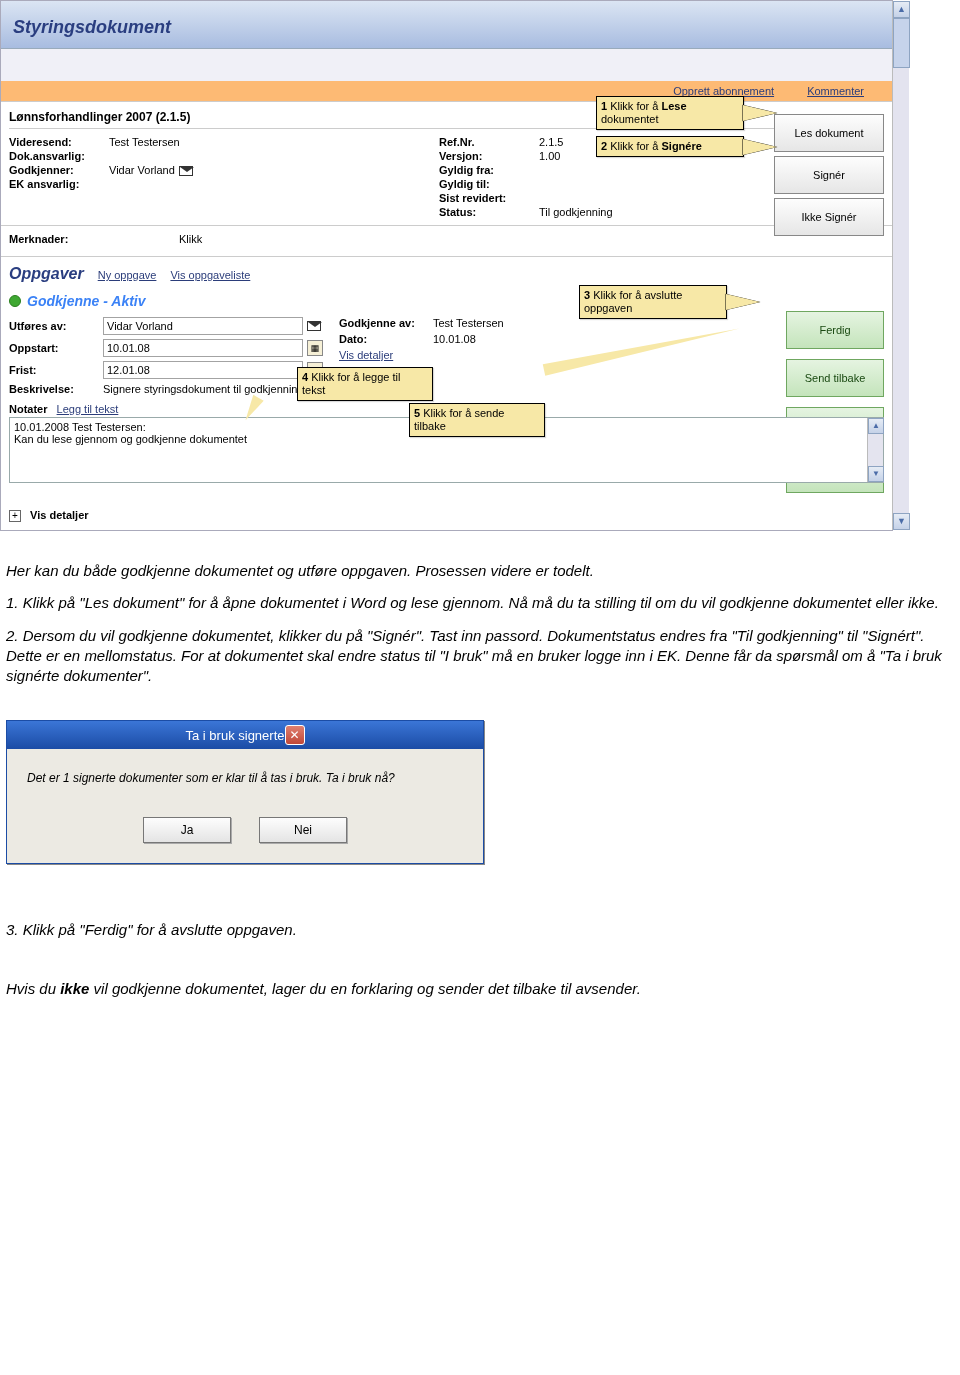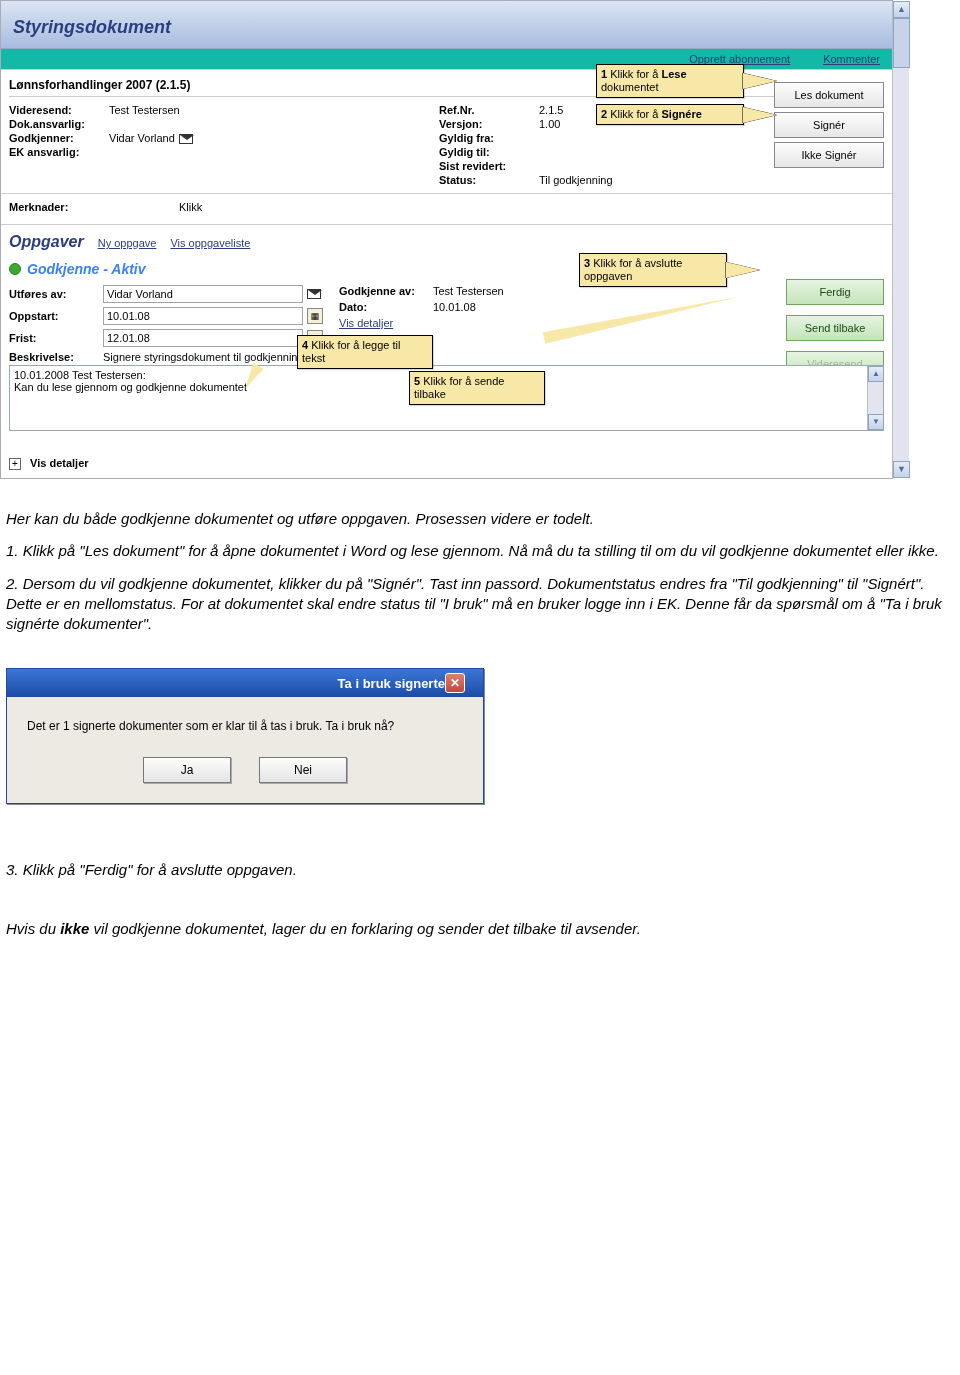--- a/index.html
+++ b/index.html
@@ -36,45 +36,46 @@
   }
 
   .header-grad {
     background: linear-gradient(#dbe5f3, #a8bce0);
     padding: 16px 12px 10px;
     border-bottom: 1px solid #9ab;
   }
   .app-title { color: #2a3e80; font-size: 18px; font-weight: bold; font-style: italic; }
 
   .linkbar {
-    background: #14b8a6;
-    padding: 4px 12px;
+    background: #fdba74;
+    padding: 4px 28px;
     font-size: 11px;
     text-align: right;
     border-bottom: 1px solid #ccc;
+    margin-top: 32px;
   }
   .linkbar a { color: #2b3d7a; text-decoration: underline; margin-left: 30px; }
 
   .doc-area { position: relative; background: #fff; padding: 4px 8px 6px; border-bottom: 1px solid #ccc; }
   .doc-title-row { display: flex; align-items: center; border-bottom: 1px solid #ccc; padding: 4px 0; }
   .doc-title { font-weight: bold; font-size: 12px; }
 
   .meta-cols { display: flex; gap: 20px; padding-top: 6px; }
   .meta-col { flex: 0 0 auto; }
   .meta-col.left { width: 410px; }
   .meta-col.mid { width: 200px; }
   .meta-row { display: flex; padding: 1px 0; font-size: 11px; }
   .meta-lbl { font-weight: bold; width: 100px; }
   .meta-val { flex: 1; }
   .mail-icon { display:inline-block; width:14px; height:10px; border:1px solid #333; position:relative; vertical-align:middle; margin-left:4px; background:#fff; }
   .mail-icon:before { content:''; position:absolute; left:0; top:0; width:0; height:0; border-left:7px solid transparent; border-right:7px solid transparent; border-top:5px solid #333; }
 
   .right-btns { position:absolute; right: 8px; top: 12px; display:flex; flex-direction:column; gap:4px; }
   .win-btn {
-    width: 110px; padding: 6px 4px;
+    width: 110px; padding: 12px 4px;
     background: linear-gradient(#fdfdfd,#e6e6e6);
     border: 1px solid #888;
     text-align: center;
     font-size: 11px;
   }
   .win-btn.green {
     width: 98px;
     background: linear-gradient(#e5f4e1,#c4e4bb);
     border: 1px solid #6fa760;
     color: #1a4a12;
@@ -161,32 +162,32 @@
 
   
   .dialog-wrap { margin: 34px 0 14px 6px; }
   .dlg {
     width: 478px;
     border: 1px solid #1b4ca5;
     background: #eceae3;
     box-shadow: 1px 1px 0 #888;
   }
   .dlg-title {
-    display:flex; justify-content:flex-end; align-items:center;
+    display:flex; justify-content:center; align-items:center;
     background: linear-gradient(#3b76d7,#1b4ca5);
-    color:#fff; font-weight:bold; font-size:13px;
+    color:#fff; font-weight:normal; font-size:13px;
     padding: 4px 18px;
   }
   .dlg-close {
     width:20px;height:20px; background: linear-gradient(#e08070,#c04838);
     border:1px solid #fff; border-radius:3px;
     color:#fff; text-align:center; line-height:18px; font-size:12px;
   }
   .dlg-body { padding: 22px 20px 20px; font-size:12px; }
-  .dlg-msg { margin-bottom: 24px; }
+  .dlg-msg { margin-bottom: 32px; font-style: italic; }
   .dlg-btns { display:flex; gap:28px; justify-content:center; }
   .dlg-btn { width:88px; height:26px; border:1px solid #777; background:linear-gradient(#fdfdfd,#e4e4e4); box-shadow: 1px 1px 0 #aaa; font-size:12px; }
 </style>
 </head>
 <body>
 
 <div class="app">
 
   <div class="scrollbar-right">
     <div class="scrollbar-arrow up">▲</div>
@@ -340,20 +341,24 @@
       <div class="callout" style="left:288px; top:56px; width:136px;">
         <span class="num">4</span><span>Klikk for å legge til tekst</span>
         <span class="arrow" style="left:-52px; bottom:-22px; border-left:6px solid transparent; border-right:6px solid transparent; border-top:26px solid #f7e8a7; transform: rotate(30deg);"></span>
       </div>
       <div class="callout" style="left:400px; top:92px; width:136px;">
         <span class="num">5</span><span>Klikk for å sende tilbake</span>
         <span class="arrow" style="right:-200px; top:-40px; border-top:6px solid transparent; border-bottom:6px solid transparent; border-left:200px solid #f7e8a7; transform: rotate(-12deg); transform-origin:left center;"></span>
       </div>
     </div>
 
+    <div class="notater-hdr">
+      <span class="nt">Notater</span>
+      <a href="#" class="add">Legg til tekst</a>
+    </div>
     <div class="note-box">
       <div>10.01.2008 Test Testersen:</div>
       <div>Kan du lese gjennom og godkjenne dokumentet</div>
       <div class="note-scroll">
         <div class="na top">▲</div>
         <div class="na bot">▼</div>
       </div>
     </div>
   </div>
 

